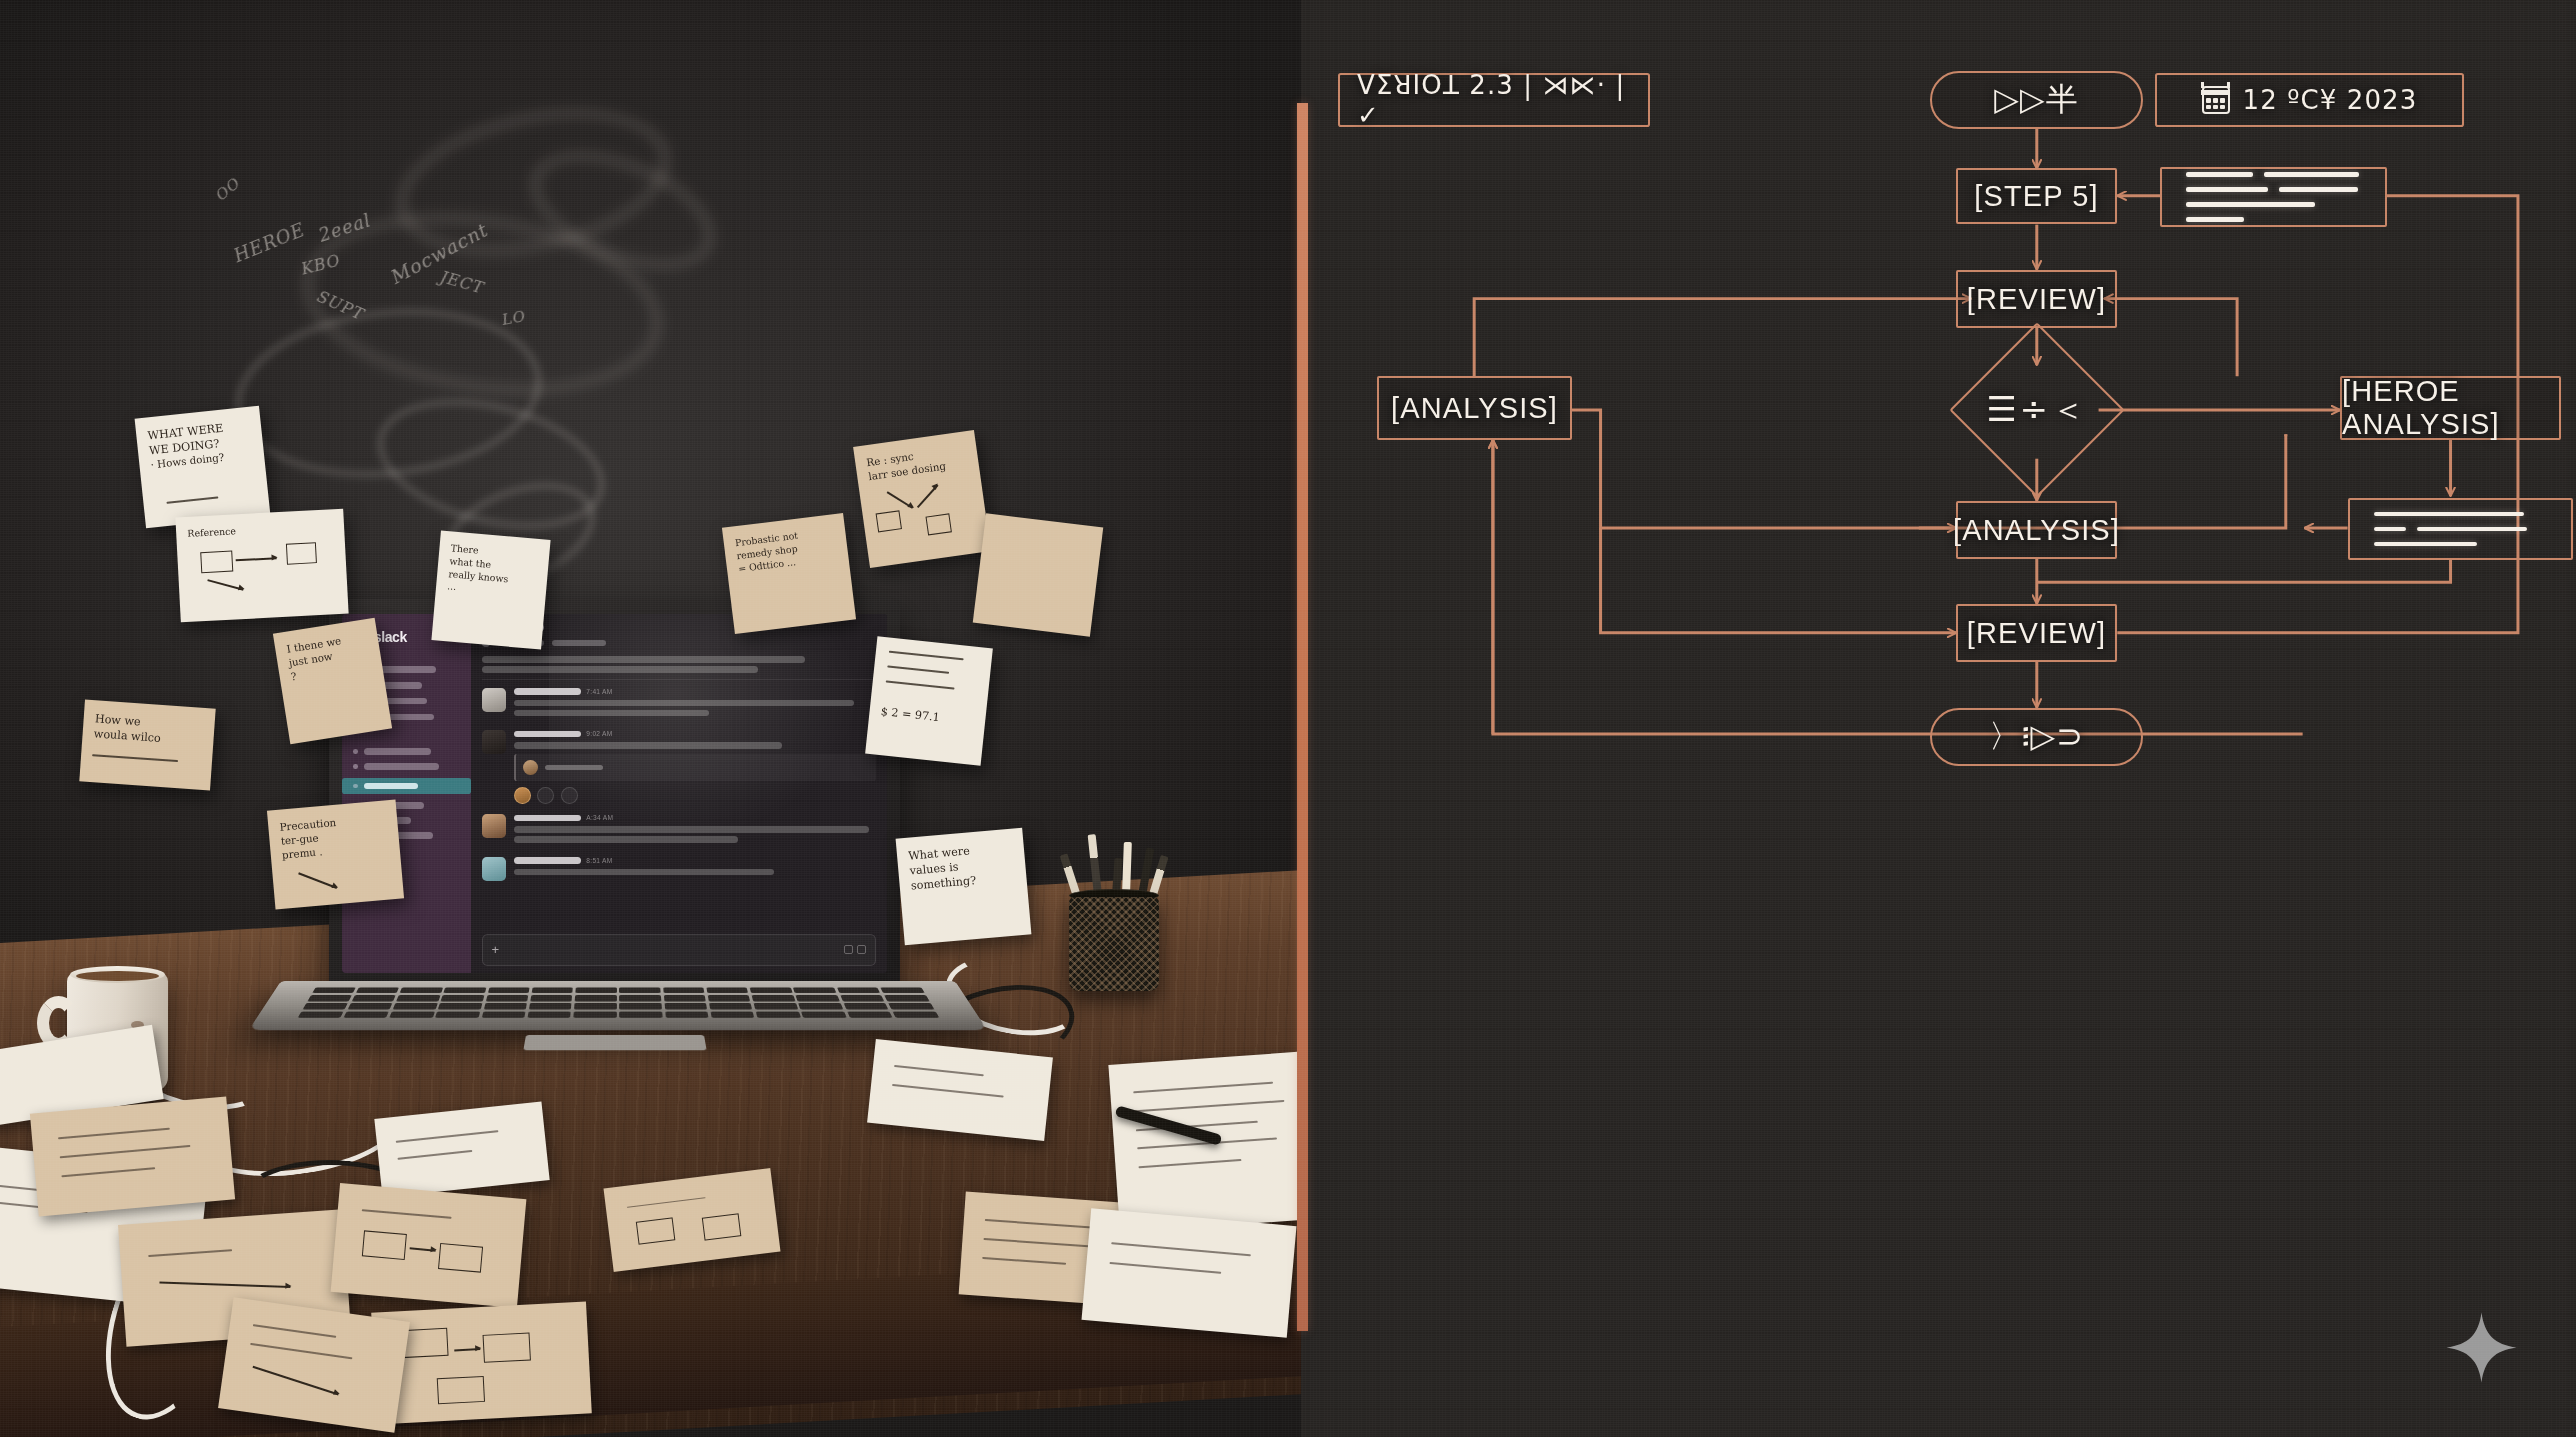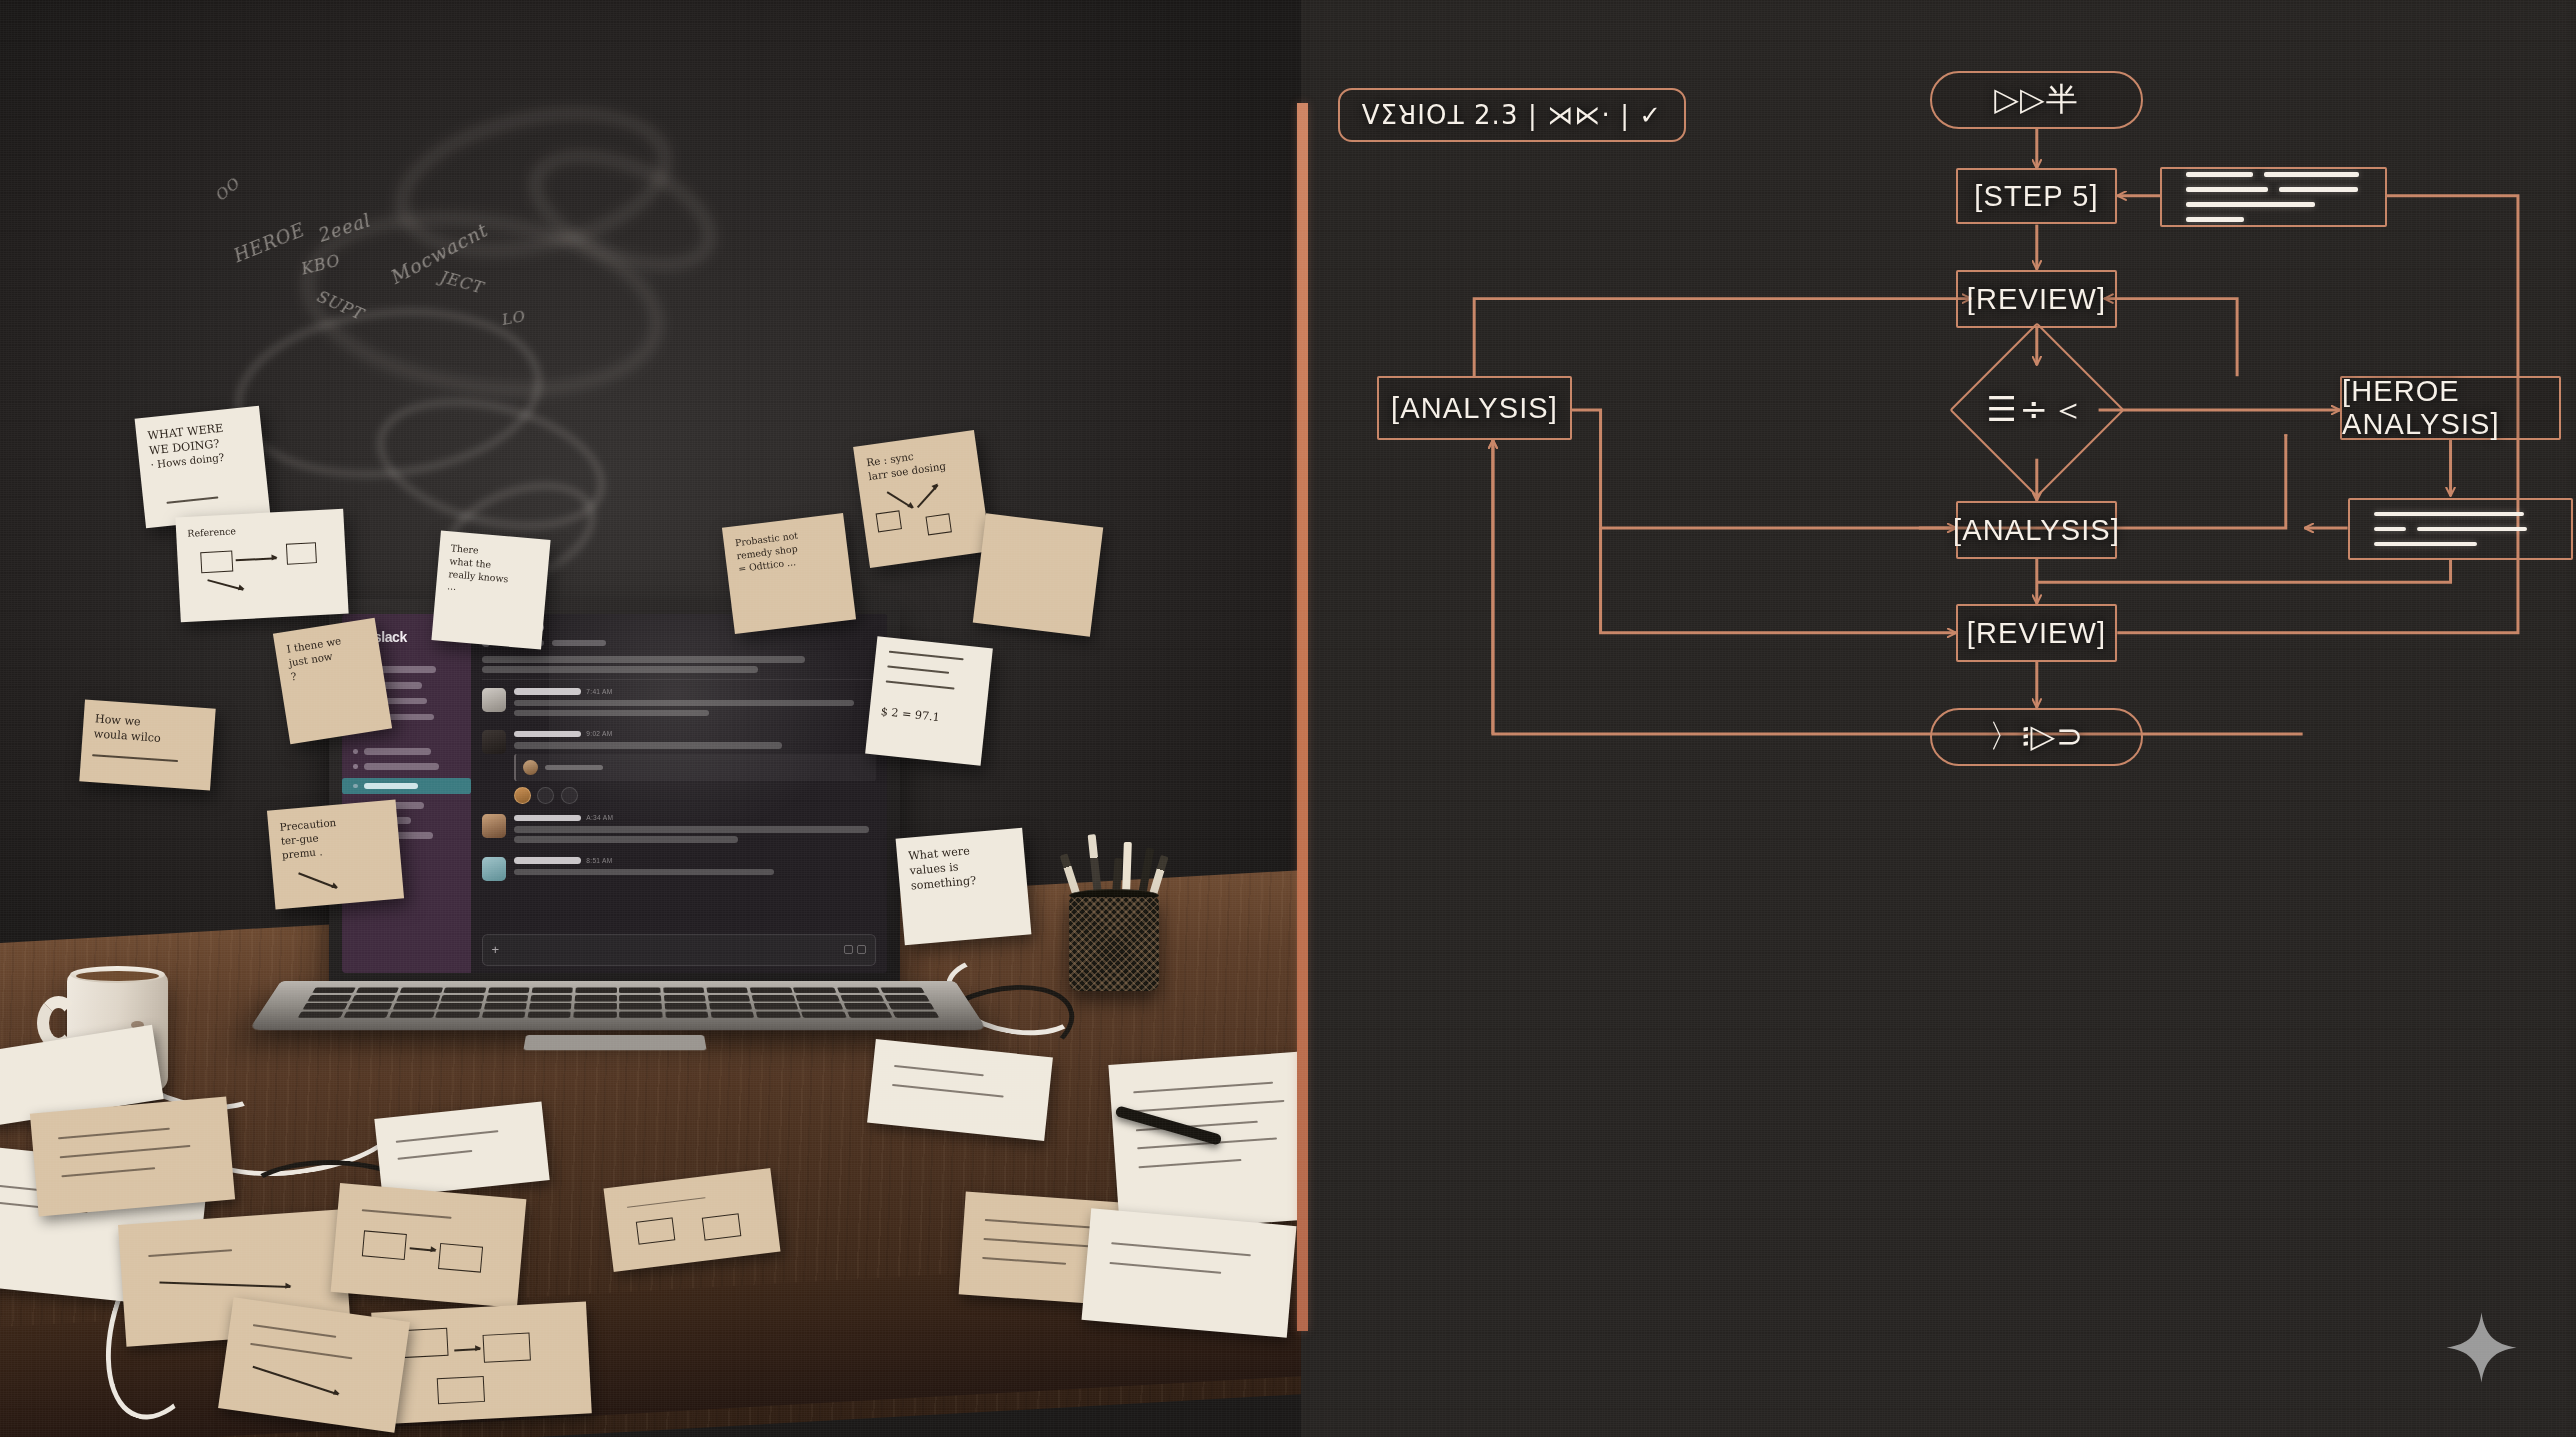--- a/index.html
+++ b/index.html
@@ -697,24 +697,40 @@
 
         <path d="M786 706 L786 756" marker-end="url(#ah)"></path>
 
         <path d="M872 676 L1300 676 L1300 209 L1160 209"></path>
 
         <path d="M1070 784 L205 784 L205 470" marker-end="url(#ah)"></path>
         <path d="M205 784 L205 470" marker-end="url(#ah)"></path>
       </g>
     </svg>
 
-    <div class="node badge" style="left:37px; top:88px; width:348px; height:54px;border-radius:14px;">
+    <div class="node badge" style="left:37px; top:73px; width:312px; height:54px;">
       <span class="glyphtxt">VΣꓤIOꓕ 2.3 | ⋊⋉· | ✓</span>
     </div>
 
+    <div class="node badge" style="left:854px; top:73px; width:309px; height:54px;">
+      <span id="calicon">
+        <span class="pg"></span>
+        <span class="pg b"></span>
+        <span class="top"></span>
+        <span class="dots">
+            <s></s>
+            <s></s>
+            <s></s>
+            <s></s>
+            <s></s>
+            <s></s>
+          </span>
+      </span>
+      <span class="glyphtxt">12 ºC¥ 2023</span>
+    </div>
 
     <div class="node term" style="left:629px; top:71px; width:213px; height:58px;">
       <span class="glyphtxt">▷▷半</span>
     </div>
 
     <div class="node rect" style="left:655px; top:168px; width:161px; height:56px;">
       <span>[STEP 5]</span>
     </div>
 
     <div class="doc" style="left:859px; top:167px; width:227px; height:60px;">

